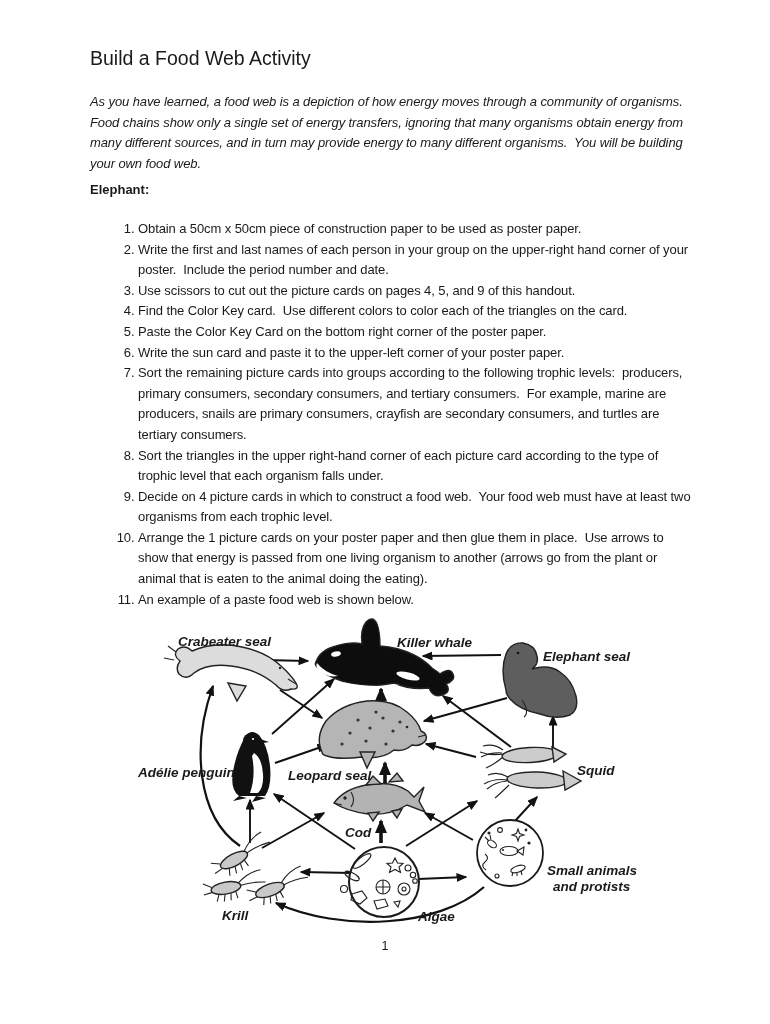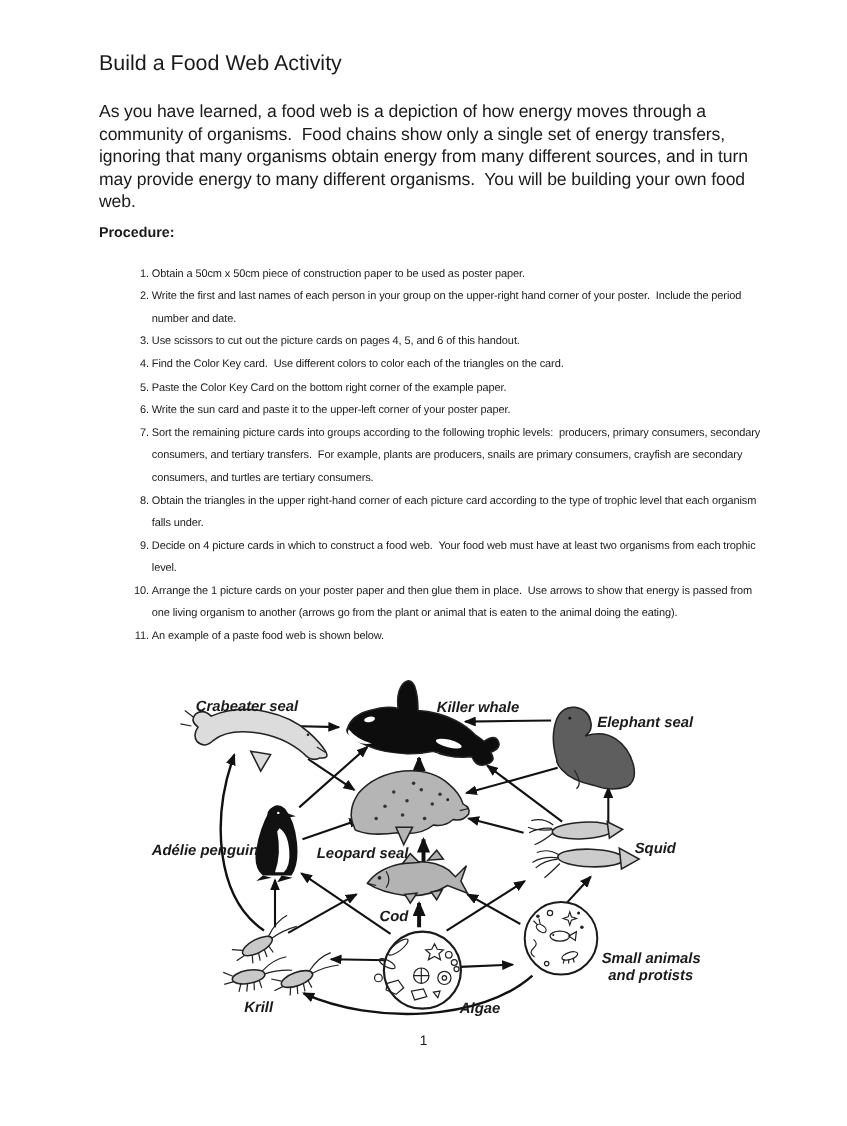--- a/index.html
+++ b/index.html
@@ -1,53 +1,53 @@
 <!DOCTYPE html>
 <html><head>
 <meta charset="utf-8">
 <style>
   html,body{margin:0;padding:0;background:#fff;}
   .page{position:relative;width:770px;height:1024px;background:#fff;overflow:hidden;
         font-family:"Liberation Sans",sans-serif;color:#1a1a1a;}
   .content{padding:44px 0 0 90px;}
   h1.title{margin:0;font-size:19.5px;font-weight:400;line-height:28px;letter-spacing:0;}
-  p.intro{margin:20px 0 0 0;width:614px;font-size:16px;line-height:20.6px;
-          letter-spacing:-0.1px;white-space:pre-wrap;}
+  p.intro{margin:20px 0 0 0;width:614px;font-size:13px;line-height:20.6px;
+          letter-spacing:-0.1px;white-space:pre-wrap;font-style:italic;}
   p.proc{margin:6px 0 0 0;font-size:13px;font-weight:700;line-height:20.6px;}
-  ol.steps{margin:18px 0 0 0;padding:0 0 0 48px;width:558px;font-size:10px;
+  ol.steps{margin:18px 0 0 0;padding:0 0 0 48px;width:558px;font-size:13px;
            line-height:20.6px;letter-spacing:-0.1px;}
   ol.steps li{margin:0;white-space:pre-wrap;}
   svg.web{position:absolute;left:0;top:600px;width:770px;height:345px;}
   .pagenum{position:absolute;left:0;top:939px;width:770px;text-align:center;
            font-size:12.5px;}
   .lk{stroke:#111;stroke-width:1.9;fill:none;marker-end:url(#ah);}
   .lkc{stroke:#111;stroke-width:2.2;fill:none;marker-end:url(#ah);}
   .lkb{stroke:#111;stroke-width:3.6;fill:none;marker-end:url(#ahb);}
   .outl{stroke:#222;stroke-width:1.4;}
   .thin{stroke:#222;stroke-width:1.1;fill:none;}
   .lbl{font-family:"Liberation Sans",sans-serif;font-weight:700;font-style:italic;
        font-size:13.5px;fill:#1a1a1a;}
 </style>
 </head>
 <body>
 
 <div class="page">
   <div class="content">
     <h1 class="title">Build a Food Web Activity</h1>
     <p class="intro">As you have learned, a food web is a depiction of how energy moves through a community of organisms.  Food chains show only a single set of energy transfers, ignoring that many organisms obtain energy from many different sources, and in turn may provide energy to many different organisms.  You will be building your own food web.</p>
-    <p class="proc">Procedure:</p>
+    <p class="proc">Elephant:</p>
     <ol class="steps">
       <li>Obtain a 50cm x 50cm piece of construction paper to be used as poster paper.</li>
       <li>Write the first and last names of each person in your group on the upper-right hand corner of your poster.  Include the period number and date.</li>
-      <li>Use scissors to cut out the picture cards on pages 4, 5, and 6 of this handout.</li>
+      <li>Use scissors to cut out the picture cards on pages 4, 5, and 9 of this handout.</li>
       <li>Find the Color Key card.  Use different colors to color each of the triangles on the card.</li>
-      <li>Paste the Color Key Card on the bottom right corner of the example paper.</li>
+      <li>Paste the Color Key Card on the bottom right corner of the poster paper.</li>
       <li>Write the sun card and paste it to the upper-left corner of your poster paper.</li>
-      <li>Sort the remaining picture cards into groups according to the following trophic levels:  producers, primary consumers, secondary consumers, and tertiary transfers.  For example, plants are producers, snails are primary consumers, crayfish are secondary consumers, and turtles are tertiary consumers.</li>
-      <li>Obtain the triangles in the upper right-hand corner of each picture card according to the type of trophic level that each organism falls under.</li>
+      <li>Sort the remaining picture cards into groups according to the following trophic levels:  producers, primary consumers, secondary consumers, and tertiary consumers.  For example, marine are producers, snails are primary consumers, crayfish are secondary consumers, and turtles are tertiary consumers.</li>
+      <li>Sort the triangles in the upper right-hand corner of each picture card according to the type of trophic level that each organism falls under.</li>
       <li>Decide on 4 picture cards in which to construct a food web.  Your food web must have at least two organisms from each trophic level.</li>
       <li>Arrange the 1 picture cards on your poster paper and then glue them in place.  Use arrows to show that energy is passed from one living organism to another (arrows go from the plant or animal that is eaten to the animal doing the eating).</li>
       <li>An example of a paste food web is shown below.</li>
     </ol>
   </div>
 
   <svg class="web" viewBox="0 600 770 345">
     <defs>
       <marker id="ah" markerUnits="userSpaceOnUse" markerWidth="11" markerHeight="9" refX="9.5" refY="4.5" orient="auto">
         <path d="M0,0 L11,4.5 L0,9 z" fill="#111"></path>

